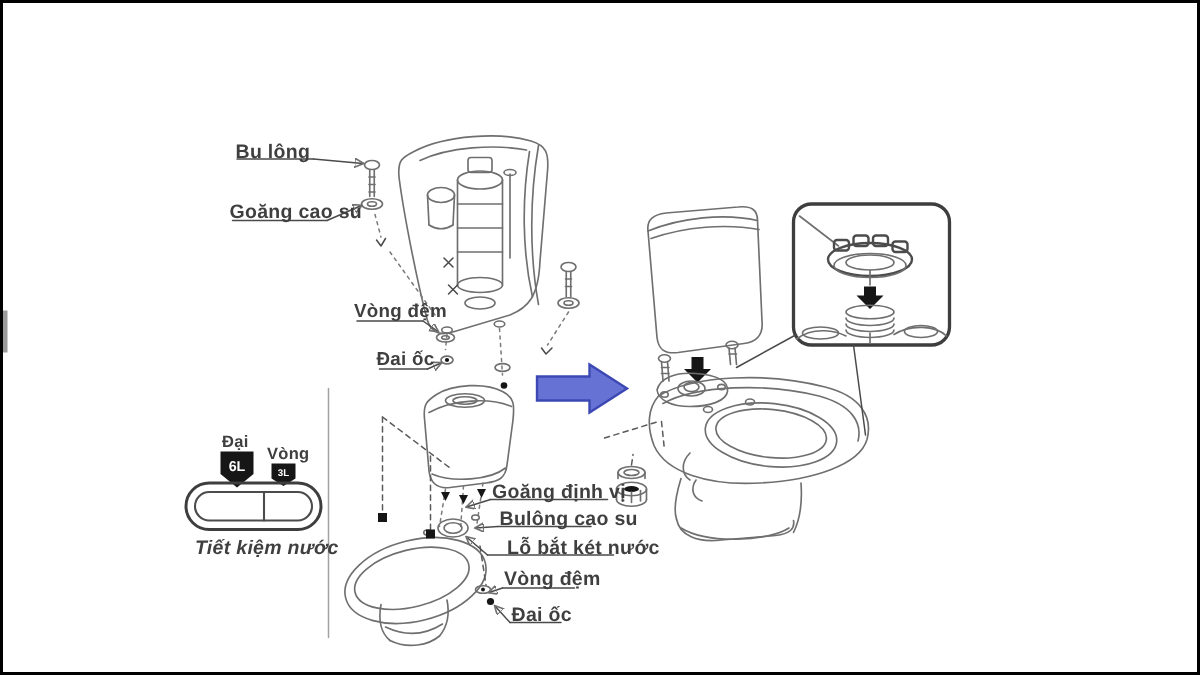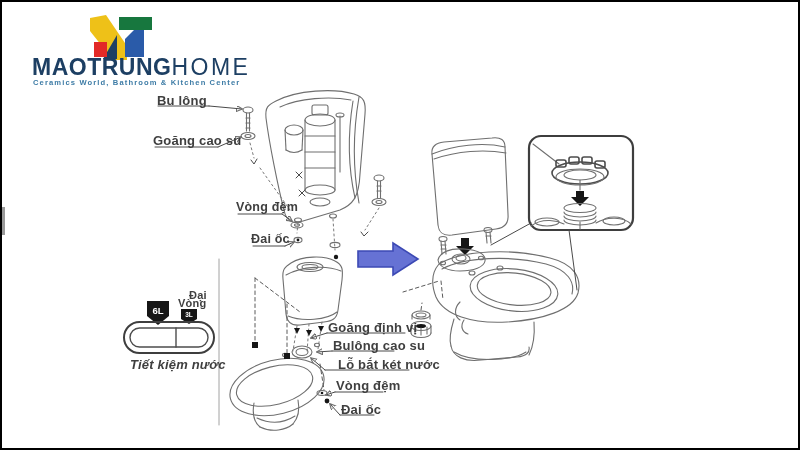--- a/index.html
+++ b/index.html
@@ -32,31 +32,20 @@
   #logo .tag{position:absolute;left:3px;top:66px;font-size:7.6px;font-weight:700;
     letter-spacing:1.12px;color:#3e7ca6;white-space:nowrap;}
   .edge-smudge{position:absolute;left:0;top:205px;width:3px;height:28px;background:#9a9a9a;}
   svg text{font-family:"Liberation Sans",sans-serif;}
 </style>
 </head>
 <body>
 
 <div id="stage">
 
-  <div id="logo">
-    <svg class="mark" width="64" height="46" viewBox="0 0 64 46">
-      <polygon points="0,3 16,0 37,31 37,45 23,45 0,16" style="stroke:none" fill="#eec118"></polygon>
-      <rect x="29" y="2" width="33" height="13" style="stroke:none" fill="#17773e"></rect>
-      <polygon points="13,44 27,20 27,44" style="stroke:none" fill="#1d3f63"></polygon>
-      <polygon points="35,24 44,15 54,15 54,42 35,42" style="stroke:none" fill="#2a5ba9"></polygon>
-      <rect x="4" y="27" width="13" height="15" style="stroke:none" fill="#e22a27"></rect>
-    </svg>
-    <div class="word"><span class="b">MAOTRUNG</span><span class="l">HOME</span></div>
-    <div class="tag">Ceramics World, Bathroom &amp; Kitchen Center</div>
-  </div>
 
   <div class="edge-smudge"></div>
 
   <svg class="art" width="800" height="450" viewBox="0 0 800 450">
     <defs>
       <marker id="arr" markerWidth="7" markerHeight="7" refX="5.5" refY="3" orient="auto">
         <path d="M0,0 L6,3 L0,6 Z" fill="#4a4a4a" stroke="none"></path>
       </marker>
     </defs>
 
@@ -280,21 +269,21 @@
       <line class="leader" x1="529" y1="221" x2="489" y2="243"></line>
       <line class="leader" x1="567" y1="228" x2="575" y2="288"></line>
     </g>
   </svg>
 
   <div class="lbl" style="left:155px;top:91px;">Bu lông</div>
   <div class="lbl" style="left:151px;top:131px;">Goăng cao su</div>
   <div class="lbl big" style="left:234px;top:198px;">Vòng đệm</div>
   <div class="lbl big" style="left:249px;top:230px;">Đai ốc</div>
 
-  <div class="lbl small" style="left:146px;top:287px;margin-left:41px;">Đại</div>
+  <div class="lbl small" style="left:146px;top:287px;">Đại</div>
   <div class="lbl small" style="left:176px;top:295px;">Vòng</div>
   <div class="lbl" style="left:128px;top:355px;font-style:italic;">Tiết kiệm nước</div>
 
   <div class="lbl" style="left:326px;top:318px;">Goăng định vị</div>
   <div class="lbl" style="left:331px;top:336px;">Bulông cao su</div>
   <div class="lbl" style="left:324px;top:355px;padding-left:12px;">Lỗ bắt két nước</div>
   <div class="lbl" style="left:334px;top:376px;">Vòng đệm</div>
   <div class="lbl" style="left:339px;top:400px;">Đai ốc</div>
 
 </div>

